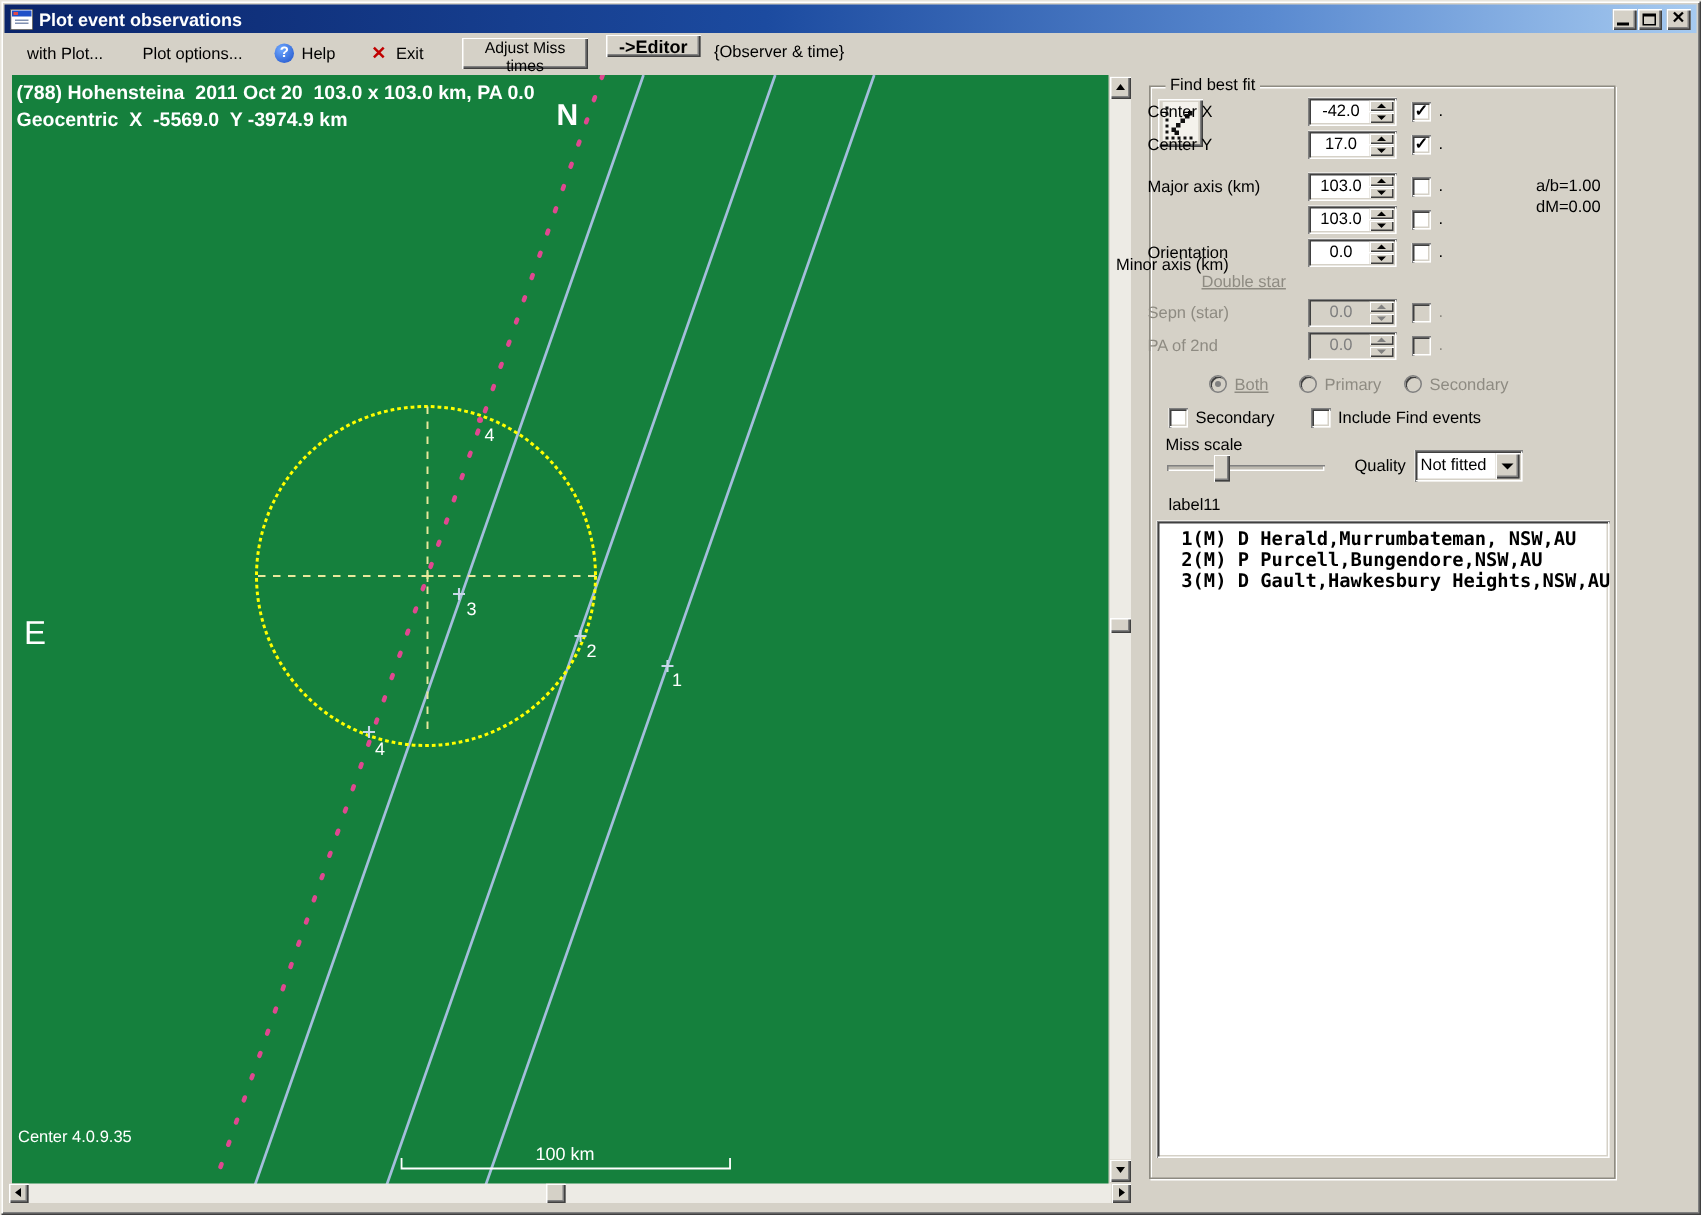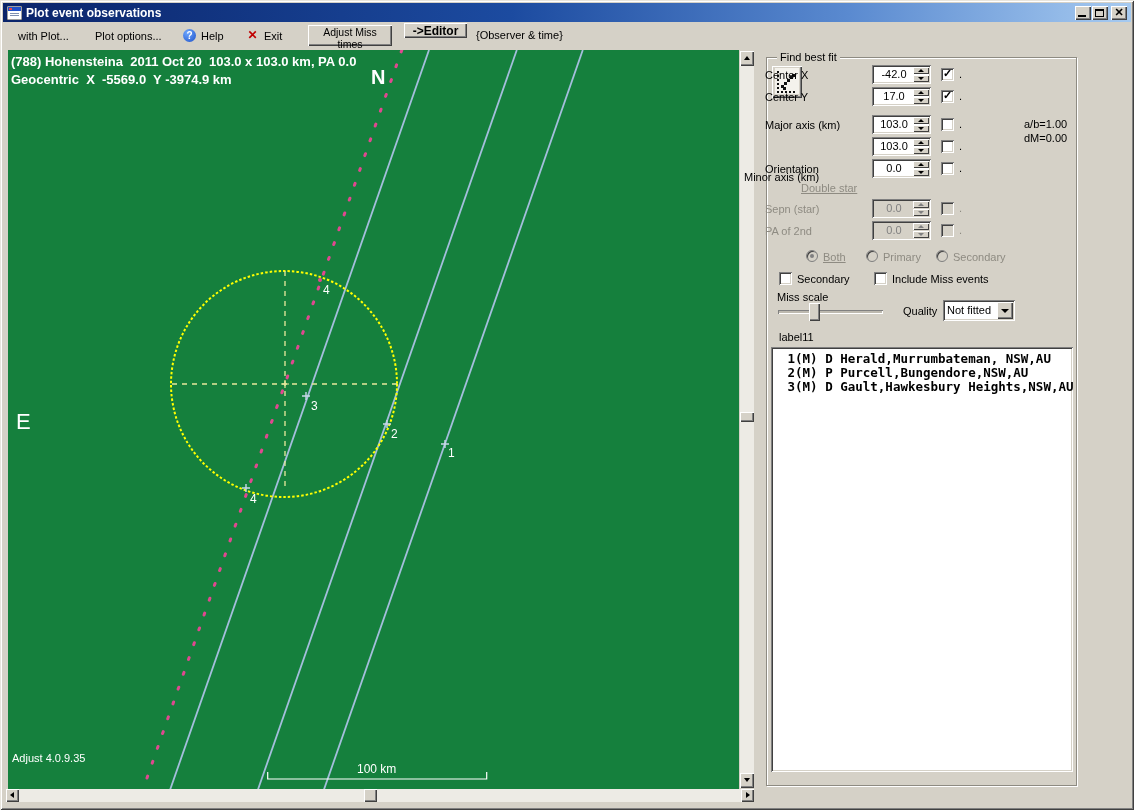--- a/index.html
+++ b/index.html
@@ -161,21 +161,21 @@
       <path d="M294 346 H302 M298 342 V350" stroke="#C8D8E8" stroke-width="1.4"></path>
       <path d="M234 438 H242 M238 434 V442" stroke="#C8D8E8" stroke-width="1.4"></path>
       <circle cx="312" cy="230" r="2" fill="#E04890"></circle>
 
       <path d="M259.7 722 V729 H478.7 V722" fill="none" stroke="#FFFFFF" stroke-width="1.2"></path>
     </svg>
     <div class="hdr" style="left:3px;top:4px;">(788) Hohensteina  2011 Oct 20  103.0 x 103.0 km, PA 0.0</div>
     <div class="hdr" style="left:3px;top:22px;">Geocentric  X  -5569.0  Y -3974.9 km</div>
     <div class="nlab" style="left:363px;top:16px;">N</div>
     <div class="elab" style="left:8px;top:359px;">E</div>
-    <div class="ver" style="left:4px;top:702px;">Adjust 4.0.9.35</div>
+    <div class="ver" style="left:4px;top:702px;">Center 4.0.9.35</div>
     <div class="scalelab" style="left:349px;top:712px;">100 km</div>
     <span class="mlab" style="left:440px;top:396px;">1</span>
     <span class="mlab" style="left:383px;top:377px;">2</span>
     <span class="mlab" style="left:303px;top:349px;">3</span>
     <span class="mlab" style="left:315px;top:233px;">4</span>
     <span class="mlab" style="left:242px;top:442px;">4</span>
   </div>
 
   <div class="vscroll">
     <div class="sbtn" style="left:0;top:0;width:14px;height:15px;">
@@ -311,21 +311,21 @@
   <span class="radio disabled checked" style="left:806px;top:250px;"></span>
   <span class="plabel gray" style="left:823px;top:251px;text-decoration:underline;">Both</span>
   <span class="radio disabled" style="left:866px;top:250px;"></span>
   <span class="plabel gray" style="left:883px;top:251px;">Primary</span>
   <span class="radio disabled" style="left:936px;top:250px;"></span>
   <span class="plabel gray" style="left:953px;top:251px;">Secondary</span>
 
   <span class="cbox" style="left:779px;top:272px;"></span>
   <span class="plabel" style="left:797px;top:273px;">Secondary</span>
   <span class="cbox" style="left:874px;top:272px;"></span>
-  <span class="plabel" style="left:892px;top:273px;">Include Miss events</span>
+  <span class="plabel" style="left:892px;top:273px;">Include Find events</span>
 
   <span class="plabel" style="left:777px;top:291px;">Miss scale</span>
   <div class="slider-groove" style="left:778px;top:310px;width:105px;"></div>
   <div class="slider-handle" style="left:809px;top:303px;"></div>
   <span class="plabel" style="left:903px;top:305px;">Quality</span>
   <div class="combo" style="left:943px;top:300px;">
     <span class="combo-value">Not fitted</span>
     <span class="combo-btn"></span>
   </div>
 

